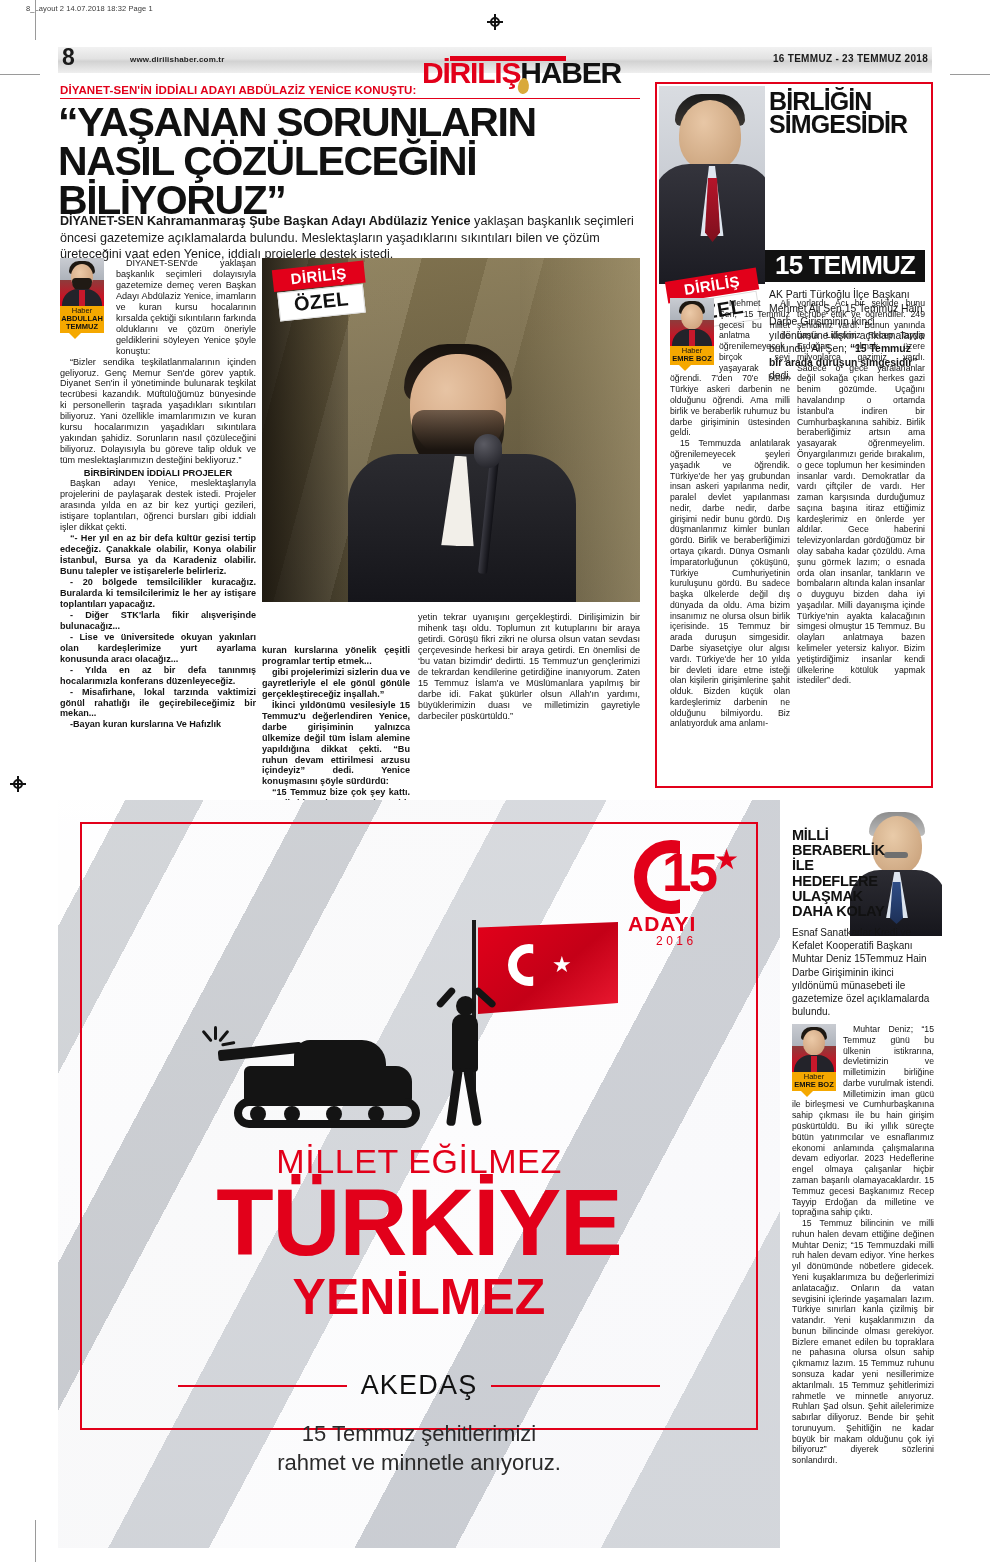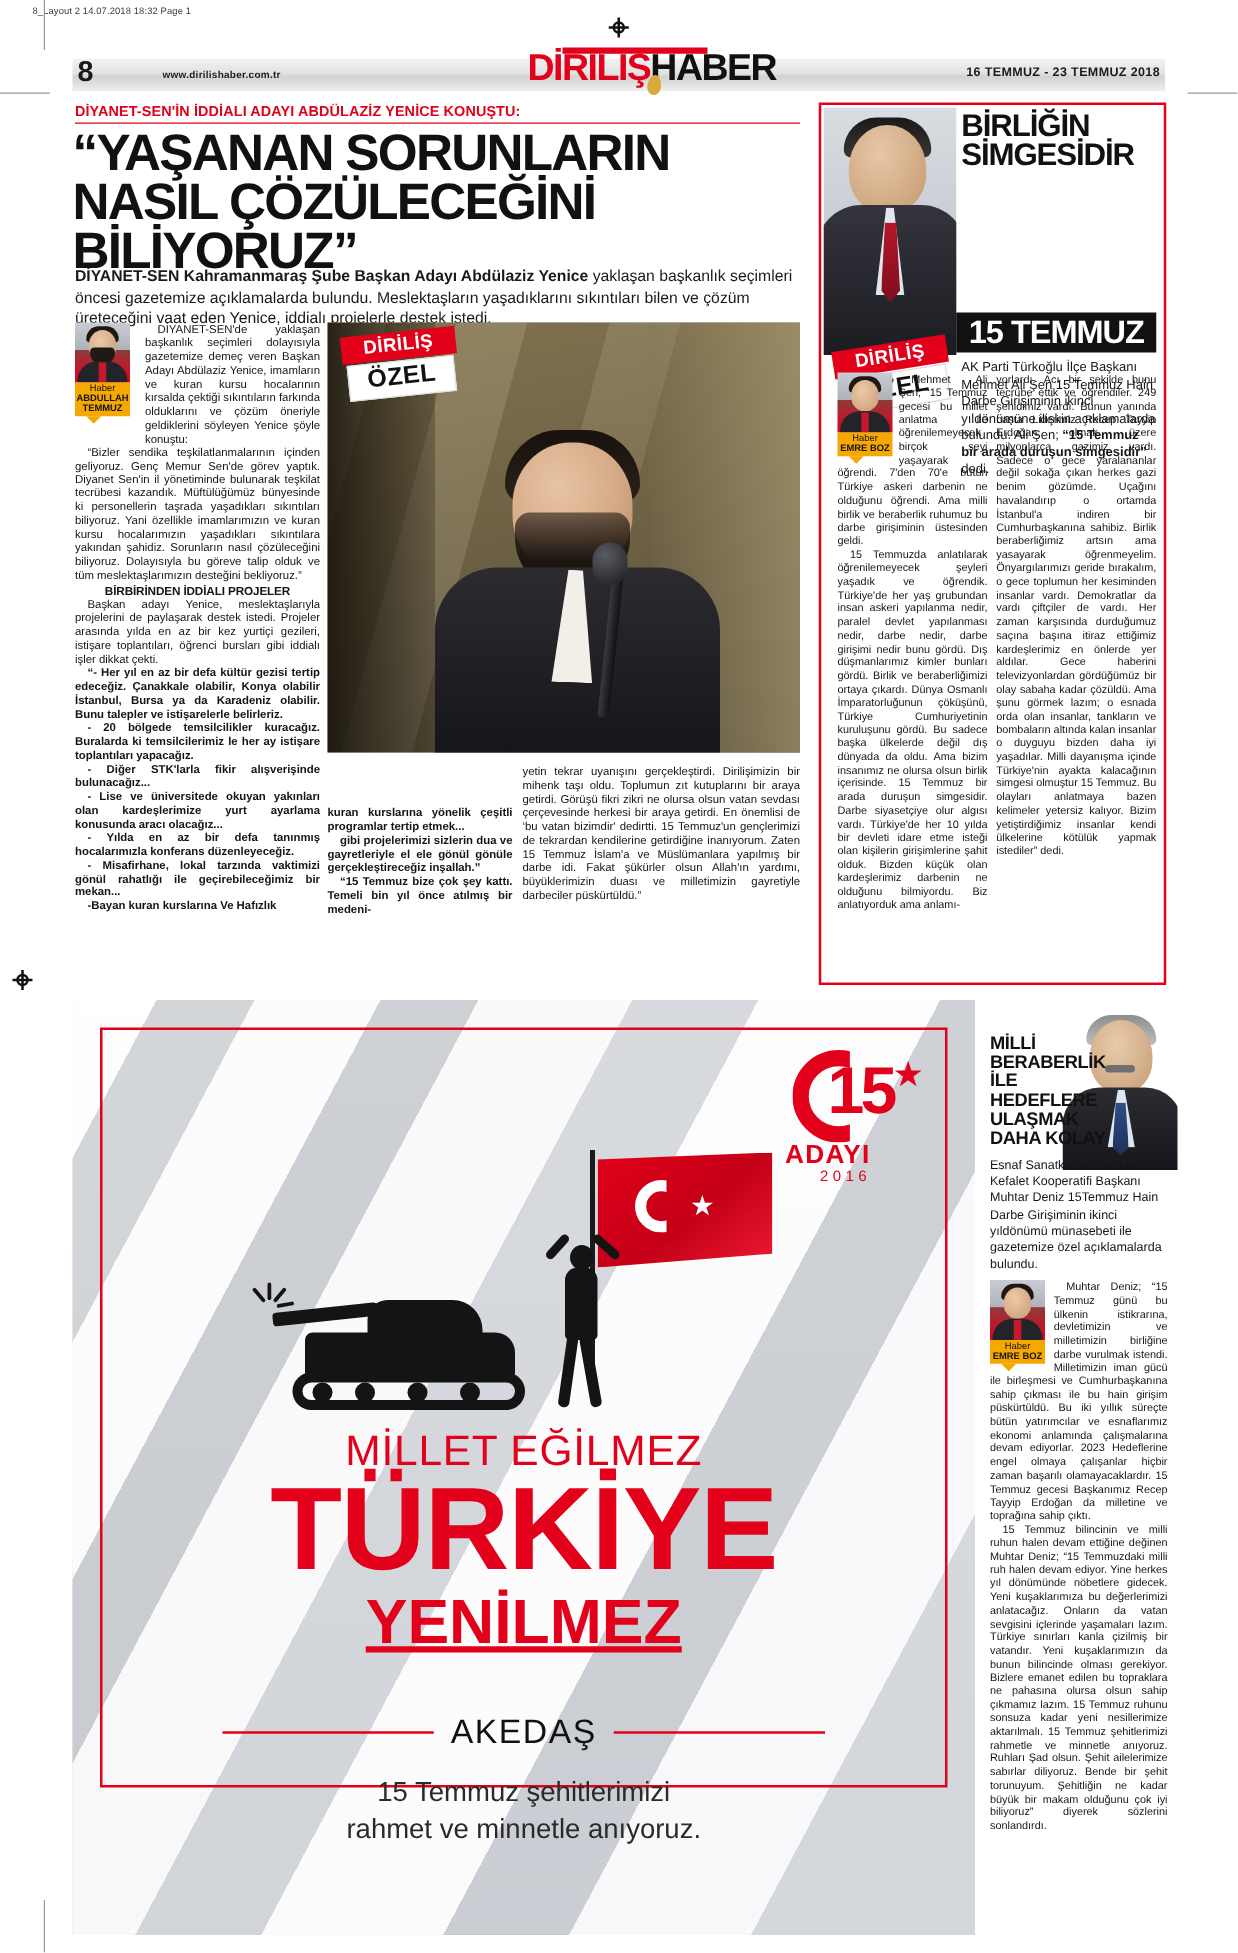--- a/index.html
+++ b/index.html
@@ -42,21 +42,21 @@
   }
   .site-url {
     position:absolute; left:130px; top:55px;
     font-size:8px; font-weight:bold; color:#1f1f1f; letter-spacing:.2px;
   }
   .issue-date {
     position:absolute; right:62px; top:53px;
     font-size:10px; font-weight:bold; color:#1a1a1a; letter-spacing:.3px;
   }
   .logo-wrap {
-    position:absolute; left:422px; top:36px; width:180px; height:36px;
+    position:absolute; left:422px; top:54px; width:180px; height:36px;
   }
   .logo-bar {
     position:absolute; left:28px; top:2px; width:116px; height:5px; background:#e2001a;
   }
   .logo-text {
     position:absolute; left:0; top:4px; font-size:30px; font-weight:bold;
     letter-spacing:-1.2px; line-height:1; white-space:nowrap;
     font-family:"Liberation Sans", sans-serif;
   }
   .logo-d { color:#e2001a; }
@@ -405,21 +405,20 @@
   }
   .ad-l2 {
     position:absolute; left:0; right:0; top:376px; text-align:center;
     font-size:94px; font-weight:bold; color:#e2001a; letter-spacing:-1px;
     line-height:1;
   }
   .ad-l3 {
     position:absolute; left:0; right:0; top:472px; text-align:center;
     font-size:50px; font-weight:bold; color:#e2001a; letter-spacing:0;
     line-height:1;
-    text-decoration:underline;
   }
   .ad-brand-row {
     position:absolute; left:120px; right:120px; top:570px;
     display:flex; align-items:center; gap:14px;
   }
   .ad-brand-row .rule { flex:1; height:2px; background:#e2001a; }
   .ad-brand {
     font-size:27px; font-weight:normal; color:#111; letter-spacing:1.2px;
   }
   .ad-foot {
@@ -559,20 +558,21 @@
     <p class="bold">- Diğer STK'larla fikir alışverişinde bulunacağız...</p>
     <p class="bold">- Lise ve üniversitede okuyan yakınları olan kardeşlerimize yurt ayarlama konusunda aracı olacağız...</p>
     <p class="bold">- Yılda en az bir defa tanınmış hocalarımızla konferans düzenleyeceğiz.</p>
     <p class="bold">- Misafirhane, lokal tarzında vaktimizi gönül rahatlığı ile geçirebileceğimiz bir mekan...</p>
     <p class="bold">-Bayan kuran kurslarına Ve Hafızlık</p>
   </div>
 
   <div class="col" id="col2">
     <p class="bold noind">kuran kurslarına yönelik çeşitli programlar tertip etmek...</p>
     <p class="bold">gibi projelerimizi sizlerin dua ve gayretleriyle el ele gönül gönüle gerçekleştireceğiz inşallah.”</p>
+    <p class="bold">İkinci yıldönümü vesilesiyle 15 Temmuz'u değerlendiren Yenice, darbe girişiminin yalnızca ülkemize değil tüm İslam alemine yapıldığına dikkat çekti. “Bu ruhun devam ettirilmesi arzusu içindeyiz” dedi. Yenice konuşmasını şöyle sürdürdü:</p>
     <p class="bold">“15 Temmuz bize çok şey kattı. Temeli bin yıl önce atılmış bir medeni-</p>
   </div>
 
   <div class="col" id="col3">
     <p class="noind">yetin tekrar uyanışını gerçekleştirdi. Dirilişimizin bir mihenk taşı oldu. Toplumun zıt kutuplarını bir araya getirdi. Görüşü fikri zikri ne olursa olsun vatan sevdası çerçevesinde herkesi bir araya getirdi. En önemlisi de ‘bu vatan bizimdir' dedirtti. 15 Temmuz'un gençlerimizi de tekrardan kendilerine getirdiğine inanıyorum. Zaten 15 Temmuz İslam'a ve Müslümanlara yapılmış bir darbe idi. Fakat şükürler olsun Allah'ın yardımı, büyüklerimizin duası ve milletimizin gayretiyle darbeciler püskürtüldü.”</p>
   </div>
 
   <div class="rbox">
     <div class="rbox-photo">
       <div class="rb-hair"></div>

